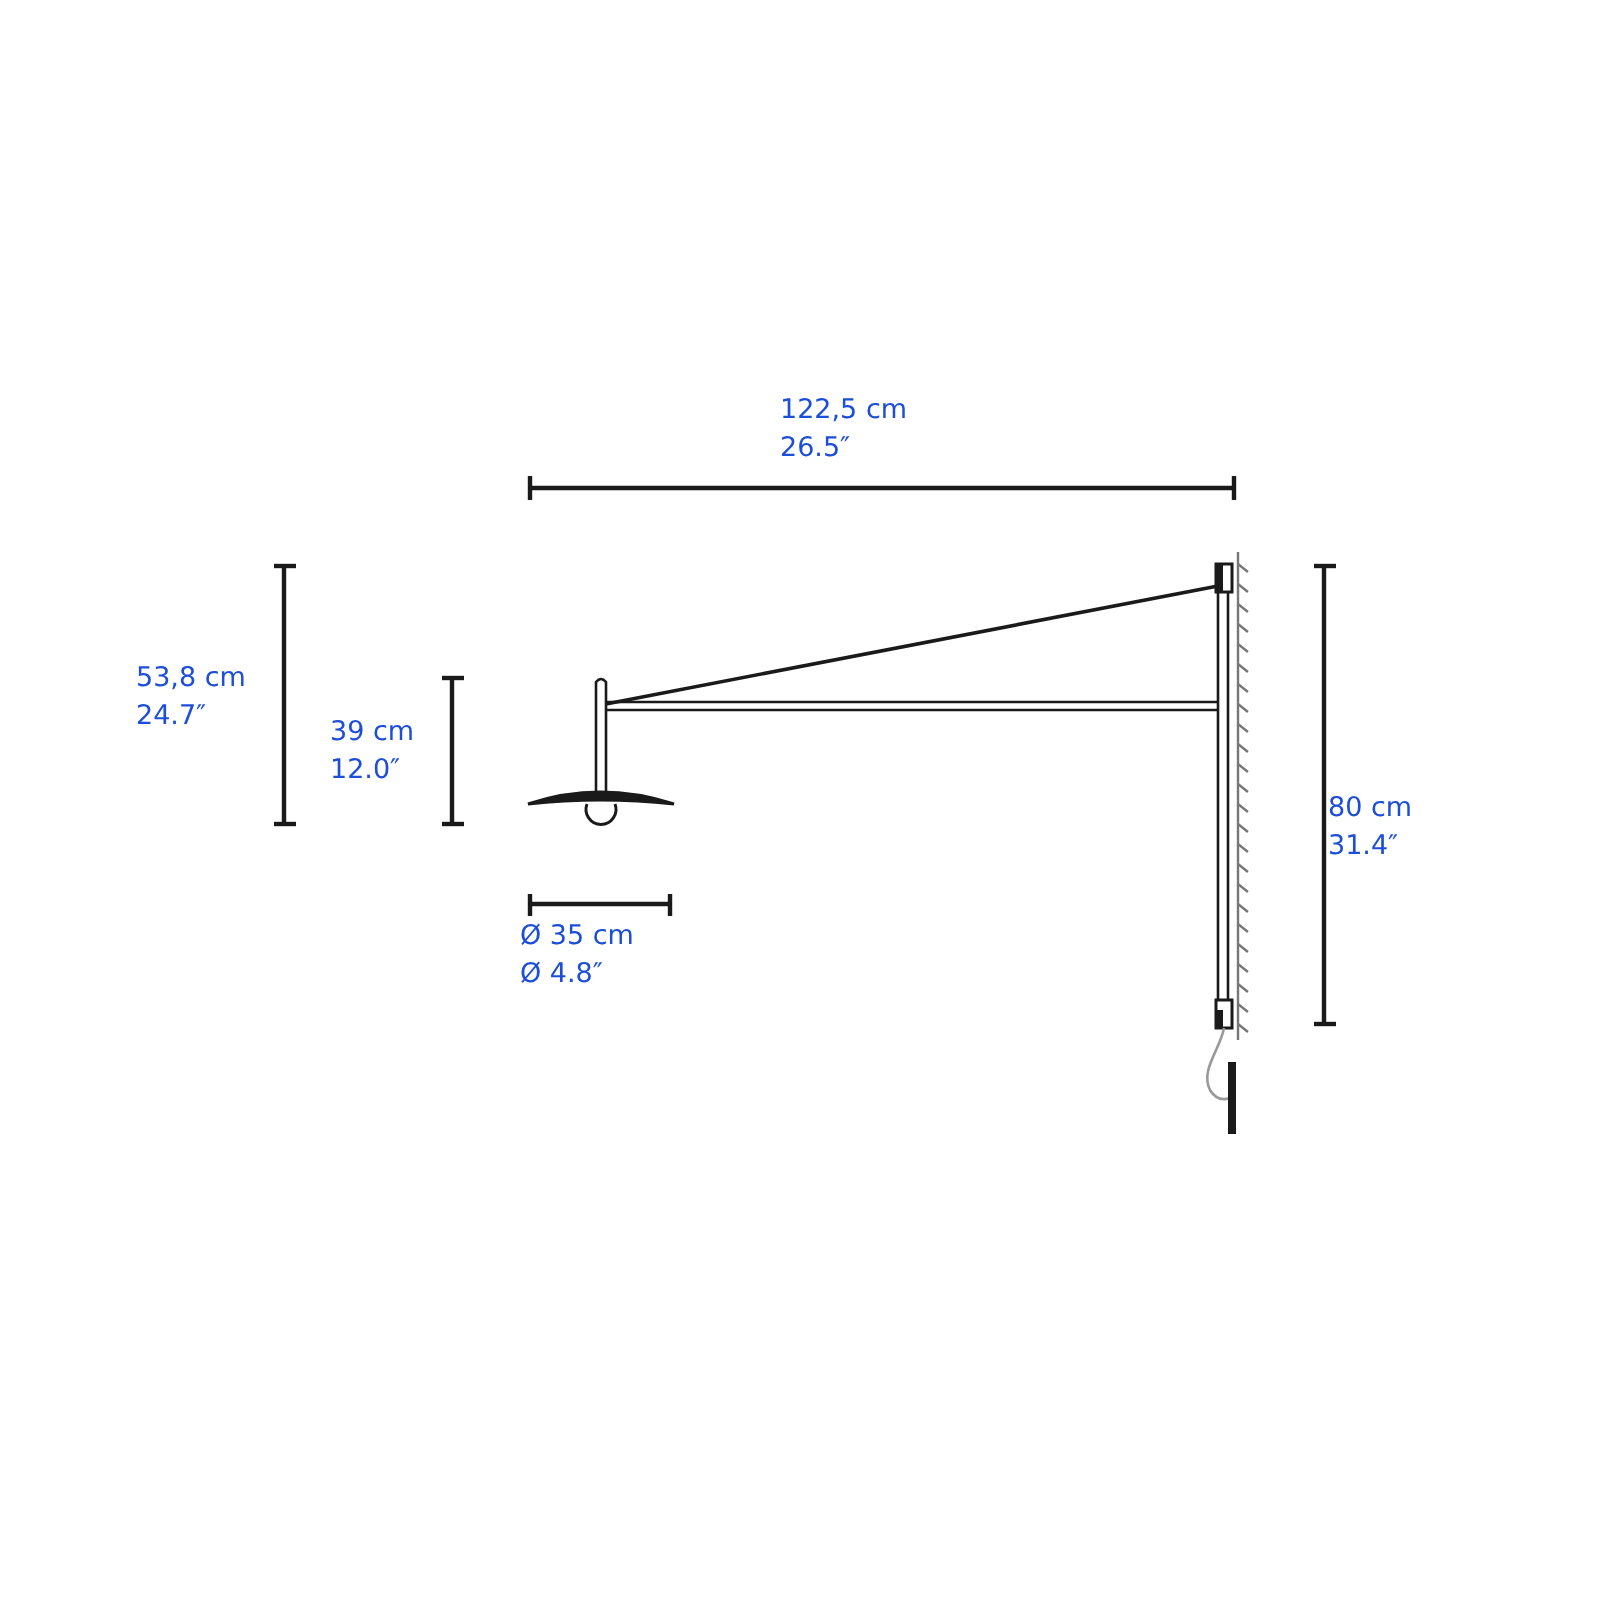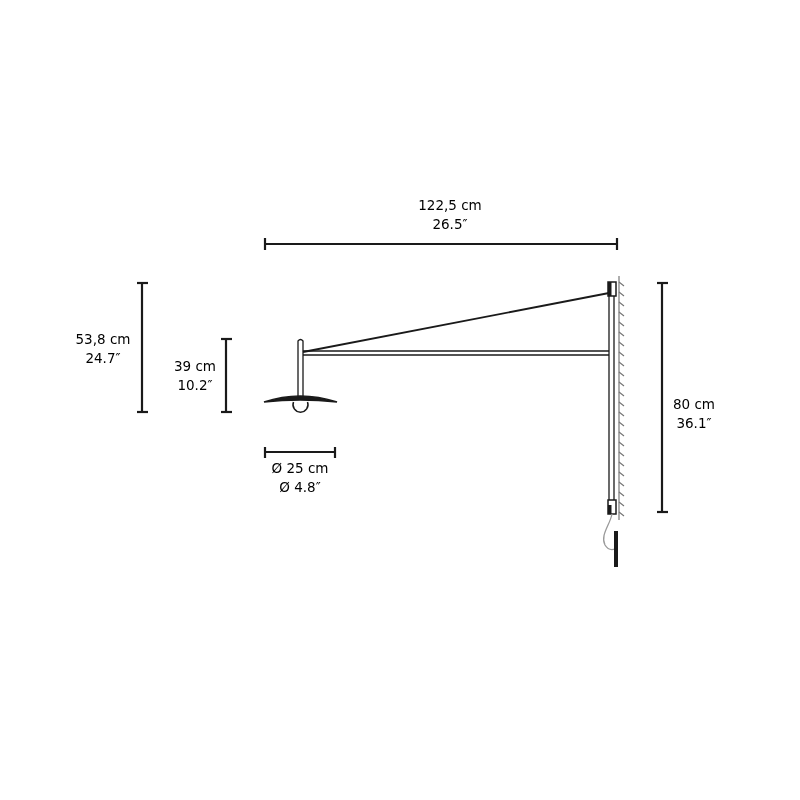--- a/index.html
+++ b/index.html
@@ -2,22 +2,21 @@
 <html><head>
   <meta charset="utf-8">
   <style>
     html, body { margin: 0; padding: 0; background: #ffffff; }
     body { width: 800px; height: 800px; position: relative; overflow: hidden; }
     svg { position: absolute; left: 0; top: 0; }
     .lbl {
       position: absolute;
       font-family: "DejaVu Sans", sans-serif;
       font-size: 13.5px;
-      color: #000000;
-      text-align: center;
+      color: #1d4ed8;
       line-height: 19px;
       white-space: nowrap;
     }
   </style>
 </head>
 <body>
 
 <svg width="800" height="800" viewBox="0 0 800 800">
 
   <g stroke="#1a1a1a" stroke-width="2.2">
@@ -94,24 +93,24 @@
   <div>26.5″</div>
 </div>
 
 <div class="lbl" style="left:68px; top:330px; width:70px;">
   <div>53,8 cm</div>
   <div>24.7″</div>
 </div>
 
 <div class="lbl" style="left:165px; top:357px; width:60px;">
   <div>39 cm</div>
-  <div>10.2″</div>
+  <div>12.0″</div>
 </div>
 
 <div class="lbl" style="left:260px; top:459px; width:80px;">
-  <div>Ø 25 cm</div>
+  <div>Ø 35 cm</div>
   <div>Ø 4.8″</div>
 </div>
 
 <div class="lbl" style="left:664px; top:395px; width:60px;">
   <div>80 cm</div>
-  <div>36.1″</div>
+  <div>31.4″</div>
 </div>
 
 </body></html>

